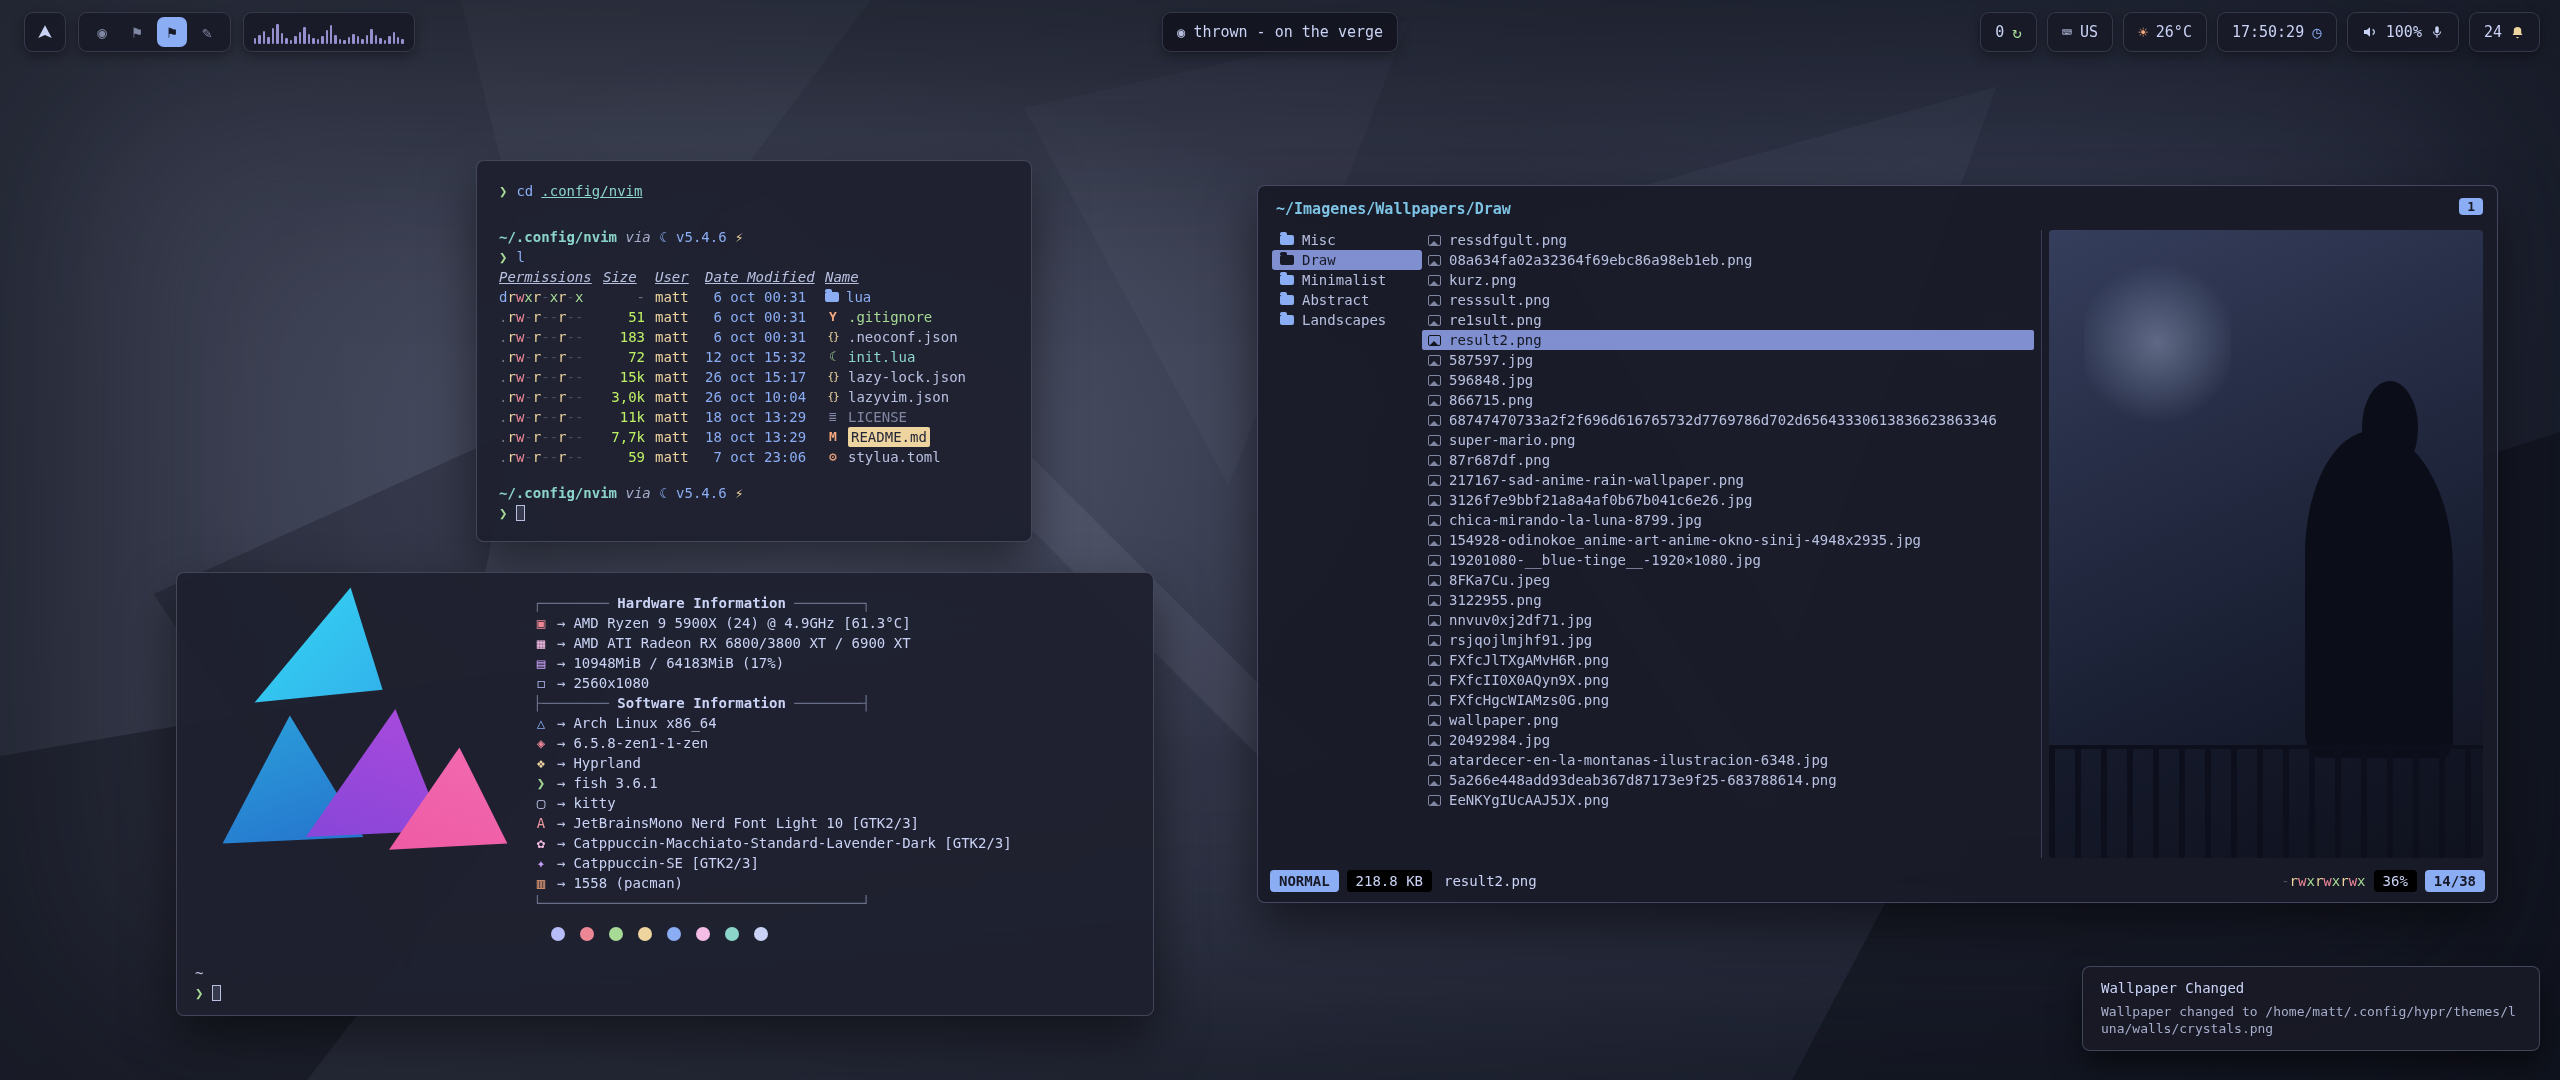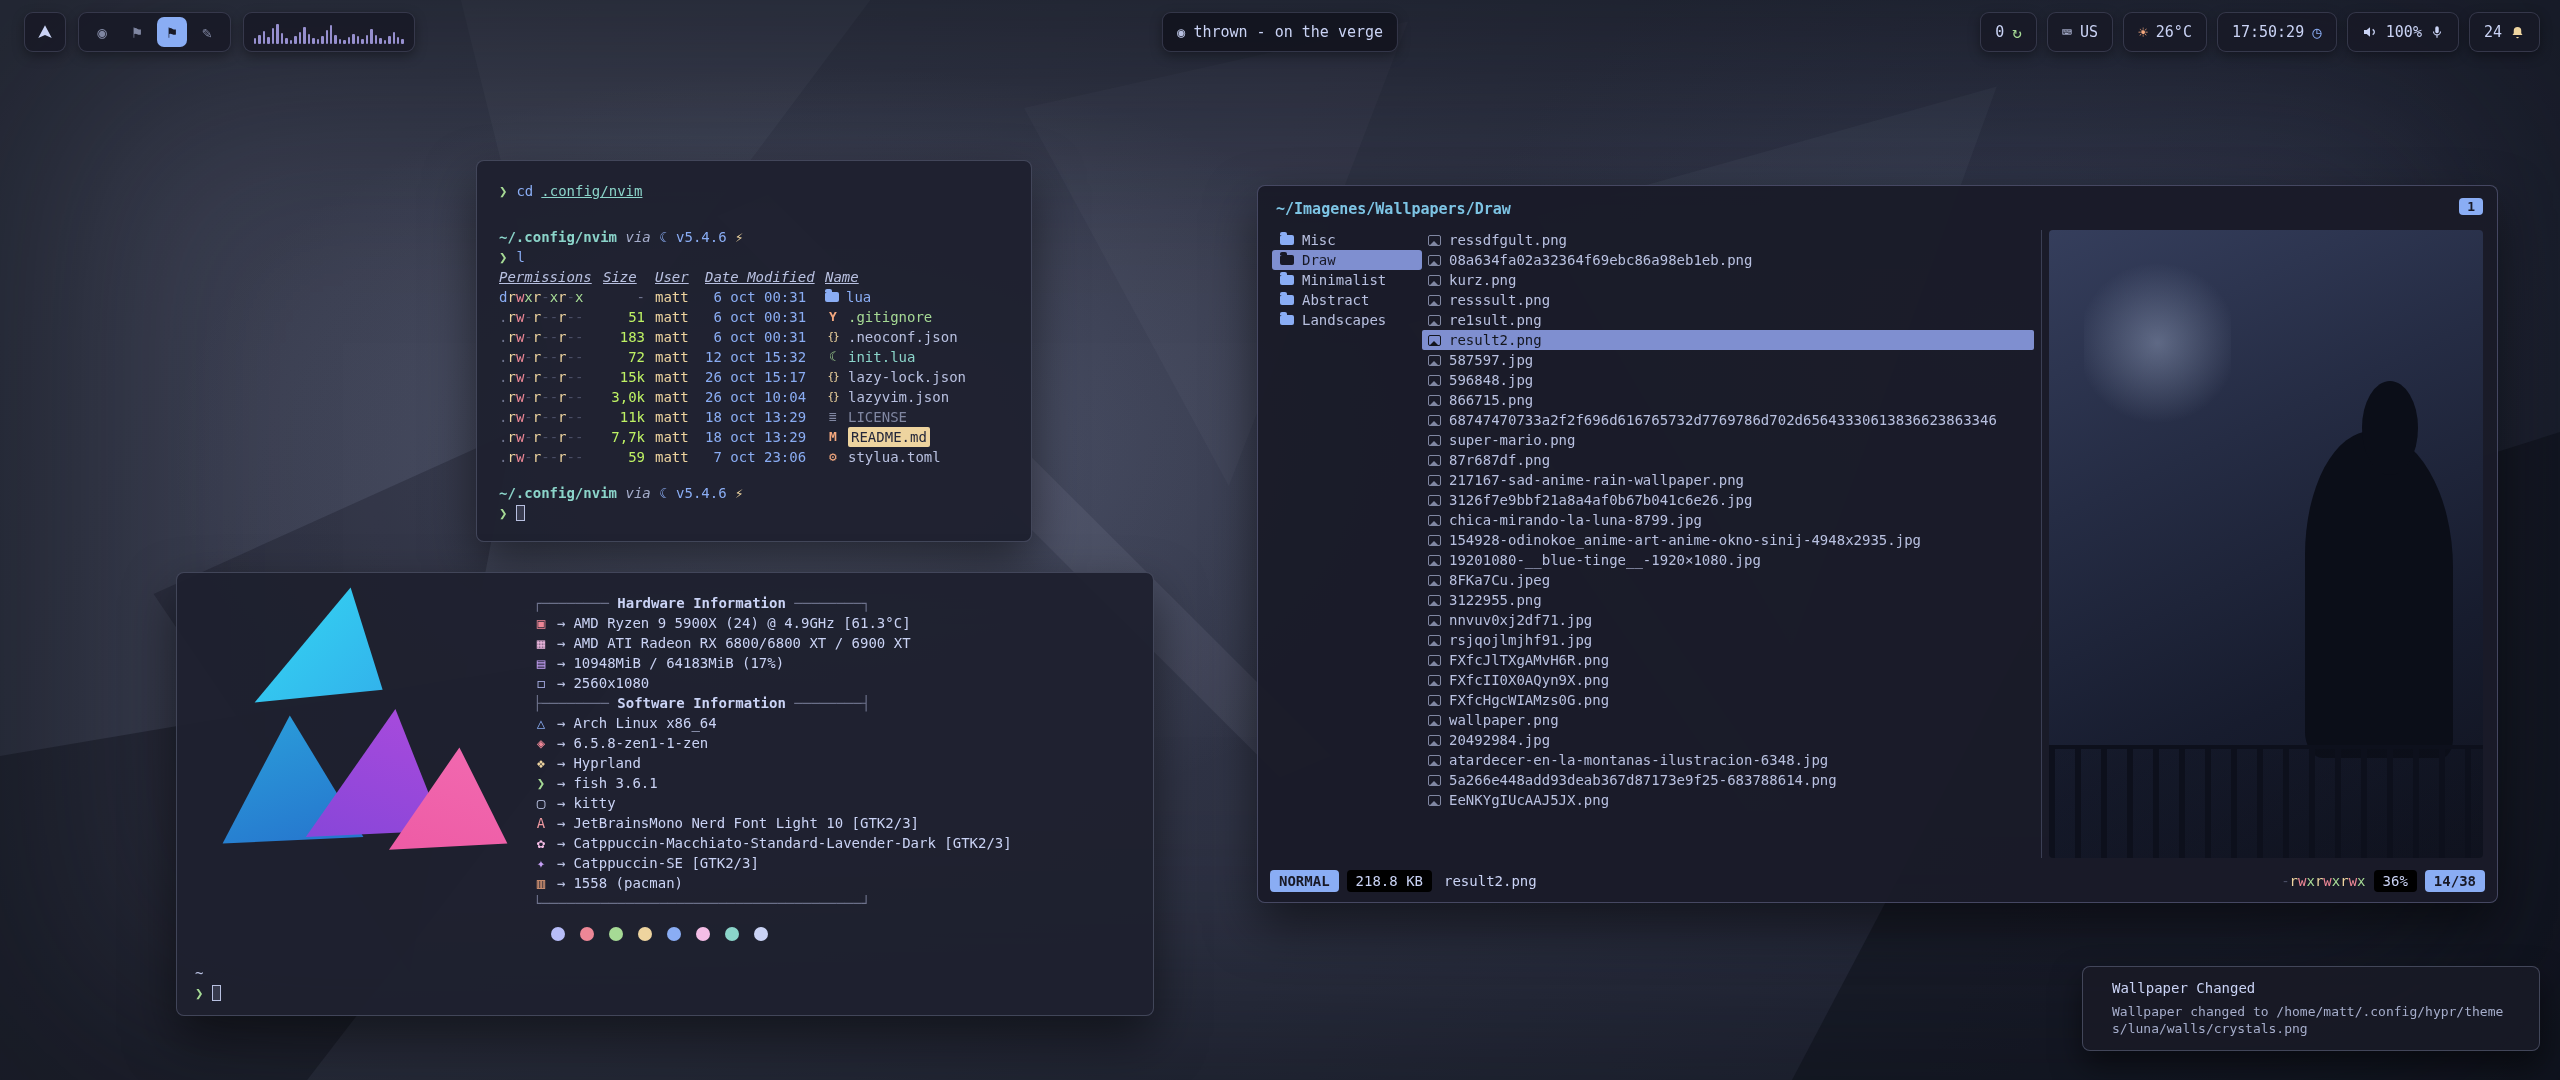--- a/index.html
+++ b/index.html
@@ -137,21 +137,21 @@
     display:flex; align-items:center; gap:8px; }
   .badge { height:22px; line-height:22px; padding:0 9px; border-radius:4px; }
   .badge.blue { background:#8aadf4; color:#181926; font-weight:bold; }
   .badge.dark { background:#000000; color:#cad3f5; }
   .fname { color:#cad3f5; margin-left:4px; }
   .spacer { flex:1; }
 
   
   .notification { position:absolute; left:2082px; top:966px; width:458px; z-index:7;
     background:rgba(24,25,38,.95); border:1px solid rgba(110,115,141,.5); border-radius:8px;
-    padding:13px 29px; box-shadow:0 14px 30px rgba(0,0,0,.5); }
+    padding:13px 18px; box-shadow:0 14px 30px rgba(0,0,0,.5); }
   .ntitle { font-size:14px; color:#cad3f5; margin-bottom:7px; }
   .nbody { font-size:13px; color:#a5adcb; line-height:17px; word-break:break-all; }
 </style>
 </head>
 <body>
 
 <div id="wall">
   <div class="shard sh1"></div>
   <div class="shard sh2"></div>
   <div class="shard sh3"></div>
@@ -378,21 +378,21 @@
     <div class="fhead"><span>┌────────</span><span class="ftitle"> Hardware Information </span><span>────────┐</span></div>
     <div>
         <div class="fline">
           <span class="fic" style="color: rgb(237, 135, 150);">▣</span>
           <span class="farr">→</span>
           <span class="ftx">AMD Ryzen 9 5900X (24) @ 4.9GHz [61.3°C]</span>
         </div>
         <div class="fline">
           <span class="fic" style="color: rgb(245, 189, 230);">▦</span>
           <span class="farr">→</span>
-          <span class="ftx">AMD ATI Radeon RX 6800/6800 XT / 6900 XT</span>
+          <span class="ftx">AMD ATI Radeon RX 6800/3800 XT / 6900 XT</span>
         </div>
         <div class="fline">
           <span class="fic" style="color: rgb(198, 160, 246);">▤</span>
           <span class="farr">→</span>
           <span class="ftx">10948MiB / 64183MiB (17%)</span>
         </div>
         <div class="fline">
           <span class="fic" style="color: rgb(183, 189, 248);">◻</span>
           <span class="farr">→</span>
           <span class="ftx">2560x1080</span>

